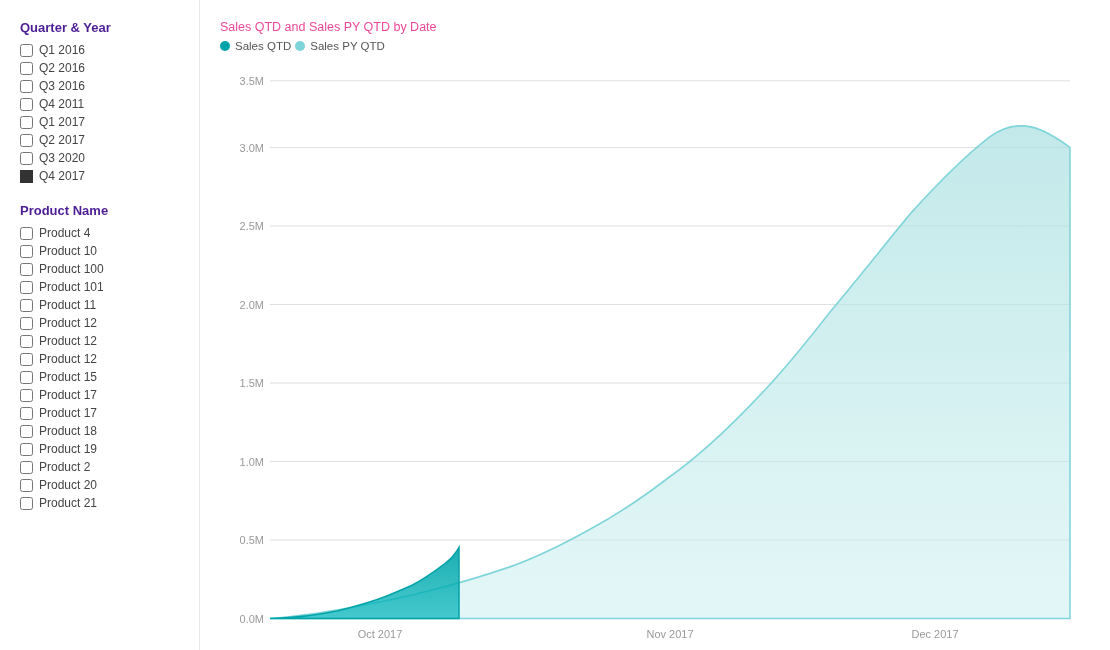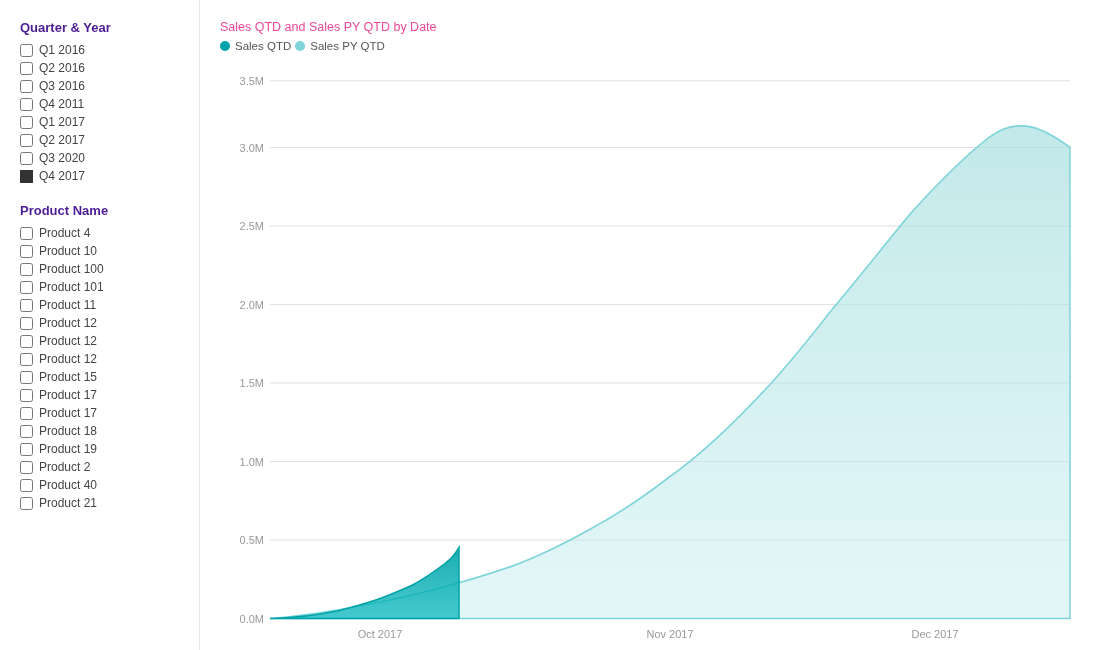--- a/index.html
+++ b/index.html
@@ -214,21 +214,21 @@
     <div class="filter-item">
       <input type="checkbox" style="">
       <span>Product 19</span>
     </div>
     <div class="filter-item">
       <input type="checkbox" style="">
       <span>Product 2</span>
     </div>
     <div class="filter-item">
       <input type="checkbox" style="">
-      <span>Product 40</span>
+      <span>Product 20</span>
     </div>
     <div class="filter-item">
       <input type="checkbox" style="">
       <span>Product 21</span>
     </div>
   </div>
 </div>
 
 <div class="main">
   <div class="chart-title">Sales QTD and Sales PY QTD by Date</div>

